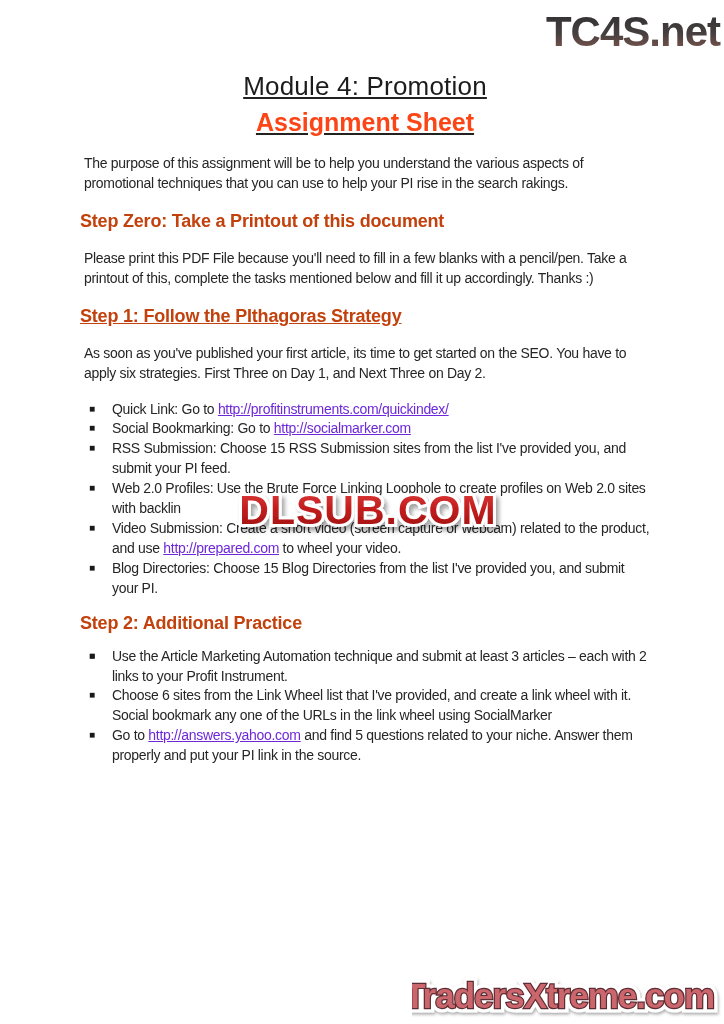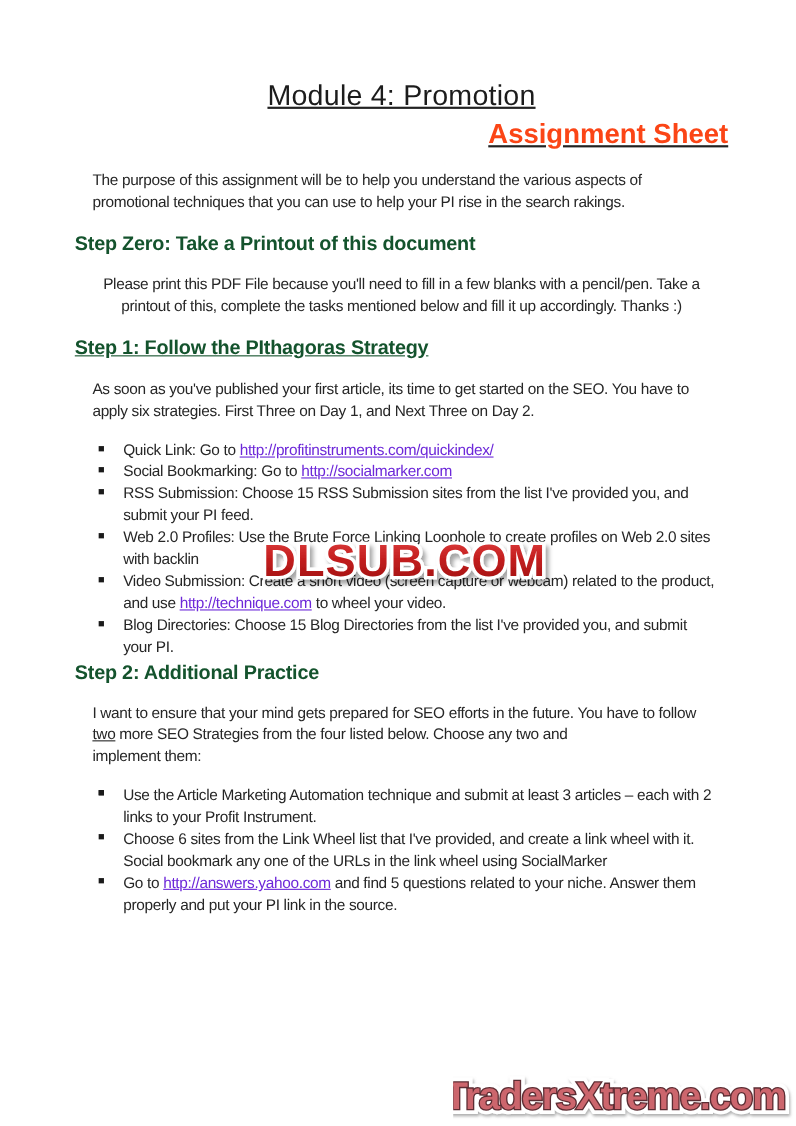--- a/index.html
+++ b/index.html
@@ -22,34 +22,34 @@
     width:200px;height:58px;
   }
   
   .title-block{padding-top:70px;text-align:center;text-decoration:underline;}
   .doc-title{
     font-size:26px;line-height:33px;color:#1c1c1c;
     font-weight:400;letter-spacing:0.2px;
   }
   .doc-subtitle{
     font-size:25px;line-height:32px;font-weight:700;
-    color:#fb4516;margin-top:3px;text-align:right;
+    color:#fb4516;margin-top:3px;
   }
   
   p.body-text{
     margin:16px;font-size:14px;line-height:19.6px;
     letter-spacing:-0.3px;color:#262626;
   }
   .intro{margin-top:21px;}
   h2.step-heading{
-    margin:0;font-size:18px;line-height:24px;font-weight:700;
-    color:#14532d;letter-spacing:-0.2px;
+    margin:12px;font-size:18px;line-height:24px;font-weight:700;
+    color:#c2410c;letter-spacing:-0.2px;
   }
   .h-step0{margin-top:23px;}
-  .p-step0{margin-top:17px;text-align:center;}
+  .p-step0{margin-top:17px;}
   .h-step1{margin-top:22px;text-decoration:underline;}
   .p-step1{margin-top:16px;}
   .h-step2{margin-top:42px;}
   .p-step2{margin-top:16px;}
   .blk{display:block;}
   
   ul.bullets{list-style:none;margin:2px 0 0 0;padding:0;}
   ul.bullets li{
     position:relative;
     padding-left:44px;padding-right:8px;
@@ -73,20 +73,32 @@
     position:absolute;right:2px;top:968px;
     width:310px;height:56px;
   }
   svg text{font-family:"Liberation Sans", sans-serif;}
 </style>
 </head>
 <body>
 
 <div class="page">
 
+  <div class="logo-top">
+    <svg width="200" height="58" viewBox="0 0 200 58">
+      <defs>
+        <linearGradient id="gLogo" x1="0" y1="0" x2="0" y2="1">
+          <stop offset="0%" stop-color="#2d2d2f"></stop>
+          <stop offset="55%" stop-color="#474040"></stop>
+          <stop offset="100%" stop-color="#8a5a50"></stop>
+        </linearGradient>
+      </defs>
+      <text x="198" y="44" text-anchor="end" font-size="42" font-weight="800" letter-spacing="-1" fill="url(#gLogo)" transform="scale(1,1)">TC4S.net</text>
+    </svg>
+  </div>
 
   <div class="title-block">
     <div class="doc-title">Module 4: Promotion</div>
     <div class="doc-subtitle">Assignment Sheet</div>
   </div>
 
   <p class="body-text intro">The purpose of this assignment will be to help you understand the various aspects of promotional techniques that you can use to help your PI rise in the search rakings.</p>
 
   <h2 class="step-heading h-step0">Step Zero: Take a Printout of this document</h2>
   <p class="body-text p-step0">Please print this PDF File because you'll need to fill in a few blanks with a pencil/pen. Take a printout of this, complete the tasks mentioned below and fill it up accordingly. Thanks :)</p>
@@ -106,30 +118,29 @@
     <li>
       <span class="marker">■</span>
       <span>RSS Submission: Choose 15 RSS Submission sites from the list I've provided you, and submit your PI feed.</span>
     </li>
     <li>
       <span class="marker">■</span>
       <span>Web 2.0 Profiles: Use the Brute Force Linking Loophole to create profiles on Web 2.0 sites with backlin</span>
     </li>
     <li>
       <span class="marker">■</span>
-      <span>Video Submission: Create a short video (screen capture or webcam) related to the product, and use </span><a class="doc-link">http://technique.com</a><span> to wheel your video.</span>
+      <span>Video Submission: Create a short video (screen capture or webcam) related to the product, and use </span><a class="doc-link">http://prepared.com</a><span> to wheel your video.</span>
     </li>
     <li>
       <span class="marker">■</span>
       <span>Blog Directories:  Choose 15 Blog Directories from the list I've provided you, and submit your PI.</span>
     </li>
   </ul>
 
   <h2 class="step-heading h-step2">Step 2: Additional Practice</h2>
-  <p class="body-text p-step2"><span>I want to ensure that your mind gets prepared for SEO efforts in the future. You have to follow </span><u class="u-word">two</u><span> more SEO  Strategies from the four listed below. Choose any two and</span><span class="blk">implement them:</span></p>
 
   <ul class="bullets b2">
     <li>
       <span class="marker">■</span>
     </li>
     <li>
       <span class="marker">■</span>
       <span>Use the Article Marketing Automation technique and submit at least 3 articles – each with 2 links to your Profit Instrument.</span>
     </li>
     <li>

